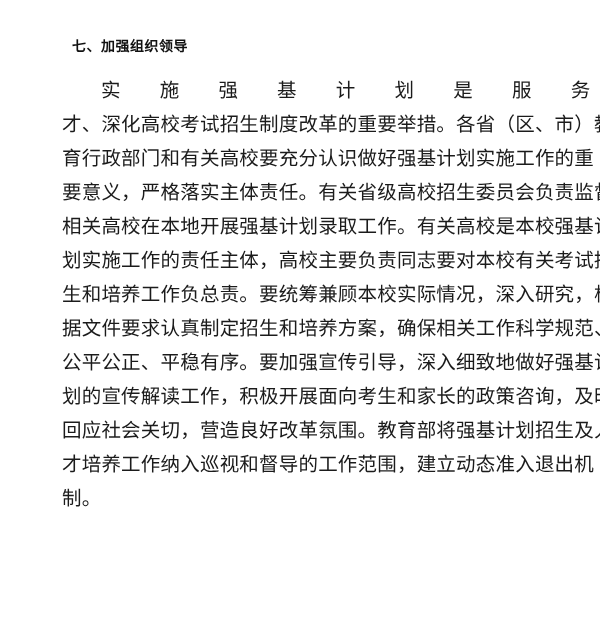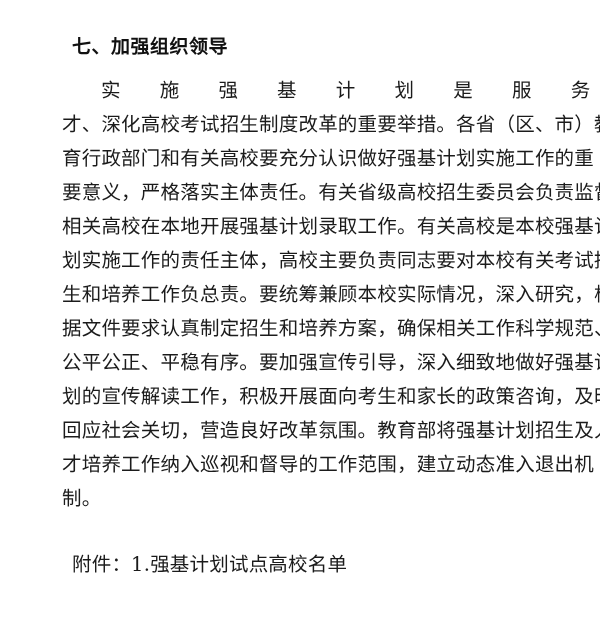--- a/index.html
+++ b/index.html
@@ -20,21 +20,21 @@
     -webkit-font-smoothing: antialiased;
   }
 
   
   .section-heading {
     position: absolute;
     left: 72px;
     top: 33px;
     font-family: "DejaVu Sans", "Liberation Sans", sans-serif;
     font-weight: bold;
-    font-size: 19px;
+    font-size: 14px;
     line-height: 26px;
     letter-spacing: 0.5px;
     color: #111111;
     white-space: nowrap;
   }
 
   
   .body-block {
     position: absolute;
     left: 62px;
@@ -443,18 +443,15 @@
         <span>准</span>
         <span>入</span>
         <span>退</span>
         <span>出</span>
         <span>机</span>
       </div>
     <div class="body-line last-line">制。</div>
   </div>
 
   <div class="attachments">
-    <div class="attachment-row">
-      <span class="attachment-label">附件：</span><span class="attachment-index">1.</span><span>强基计划试点高校名单</span>
-    </div>
   </div>
 
 </div>
 
 </body></html>

